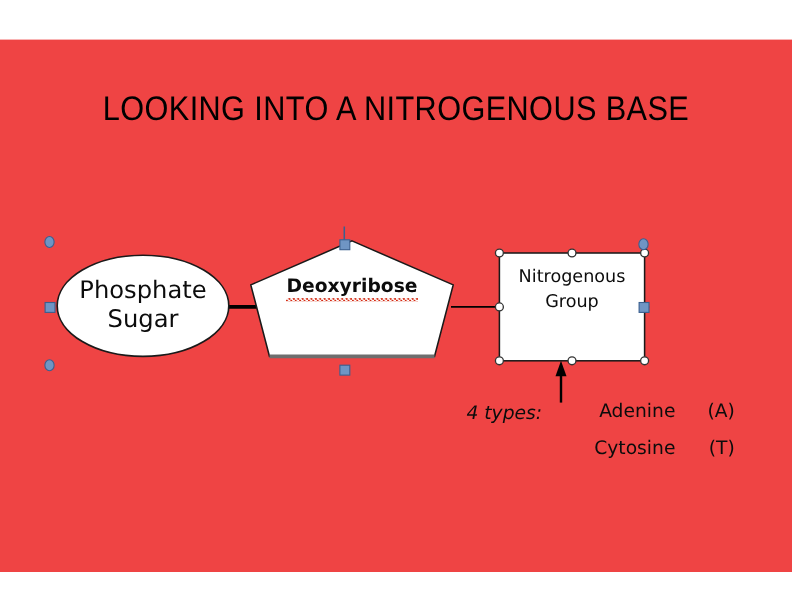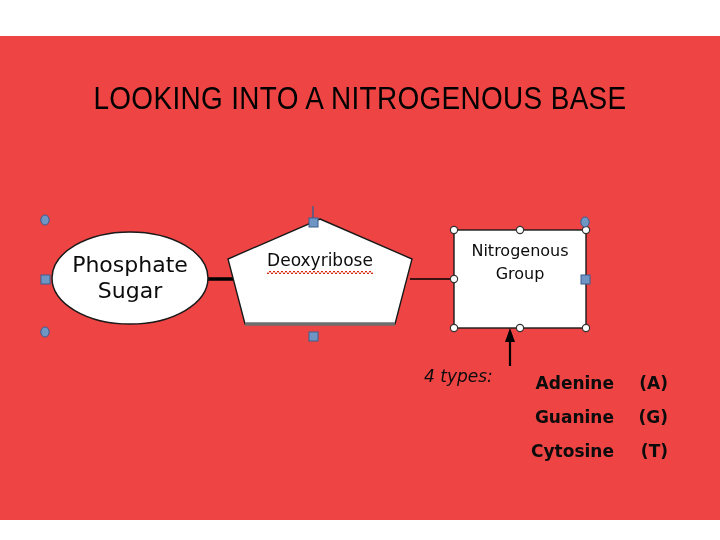--- a/index.html
+++ b/index.html
@@ -72,20 +72,21 @@
     left: 228px;
     top: 214px;
     width: 184px;
     font-size: 17px;
   }
 
   
   .squiggle {
     display: inline-block;
     position: relative;
+    font-weight: bold;
   }
   .squiggle::after {
     content: "";
     position: absolute;
     left: 0;
     right: 0;
     bottom: -4px;
     height: 3px;
     background-image:
       radial-gradient(circle at 1px 2.4px, #d42a12 0.9px, transparent 1.1px),
@@ -119,24 +120,23 @@
     white-space: nowrap;
     font-style: italic;
   }
   #types-list {
     position: absolute;
     left: 86px;
     top: 0;
   }
   .type-row {
     display: flex;
-    align-items: center;
+    align-items: flex-start;
     height: 34px;
     white-space: nowrap;
-    font-weight: bold;
   }
   .type-name {
     display: inline-block;
     width: 104px;
     text-align: right;
   }
   .type-code {
     display: inline-block;
     width: 44px;
     text-align: right;
@@ -217,23 +217,19 @@
 
   <div id="types-block">
     <div id="types-label">4 types:</div>
 
     <div id="types-list">
       <div class="type-row">
         <span class="type-name">Adenine</span>
         <span class="type-code">(A)</span>
       </div>
       <div class="type-row">
-        <span class="type-name">Guanine</span>
-        <span class="type-code">(G)</span>
-      </div>
-      <div class="type-row">
         <span class="type-name">Cytosine</span>
         <span class="type-code">(T)</span>
       </div>
     </div>
   </div>
 
 </div>
 
 </body></html>

